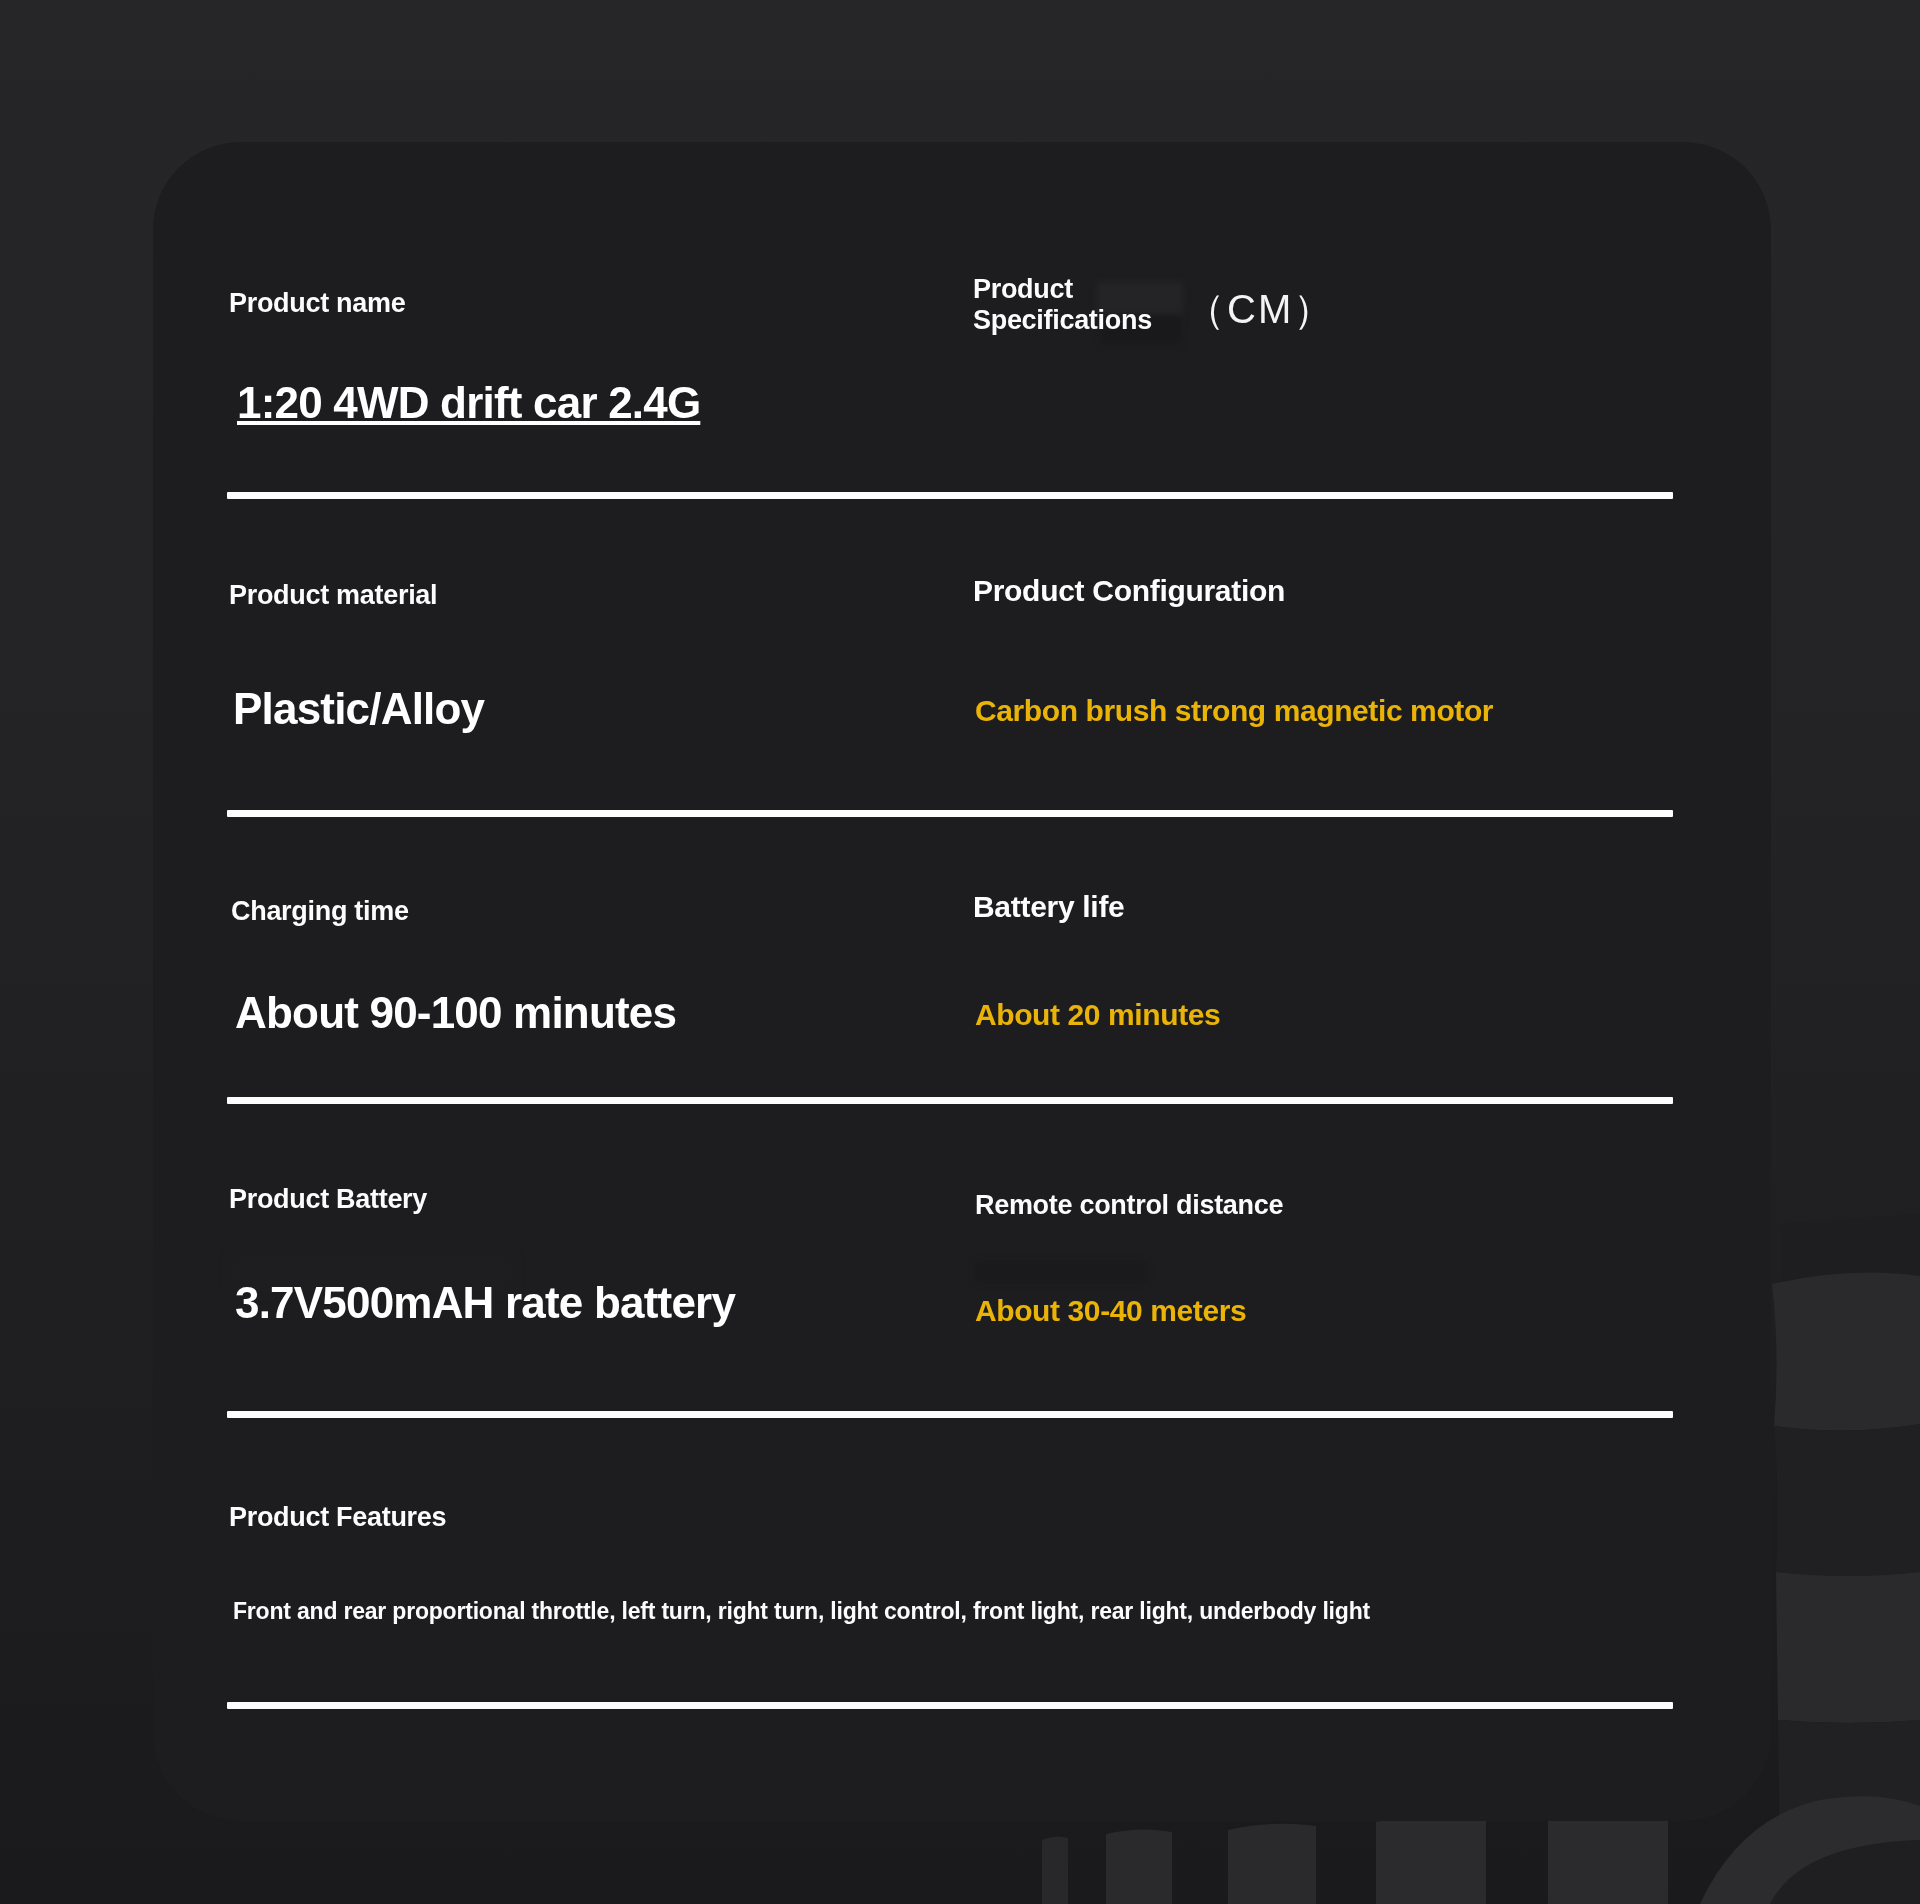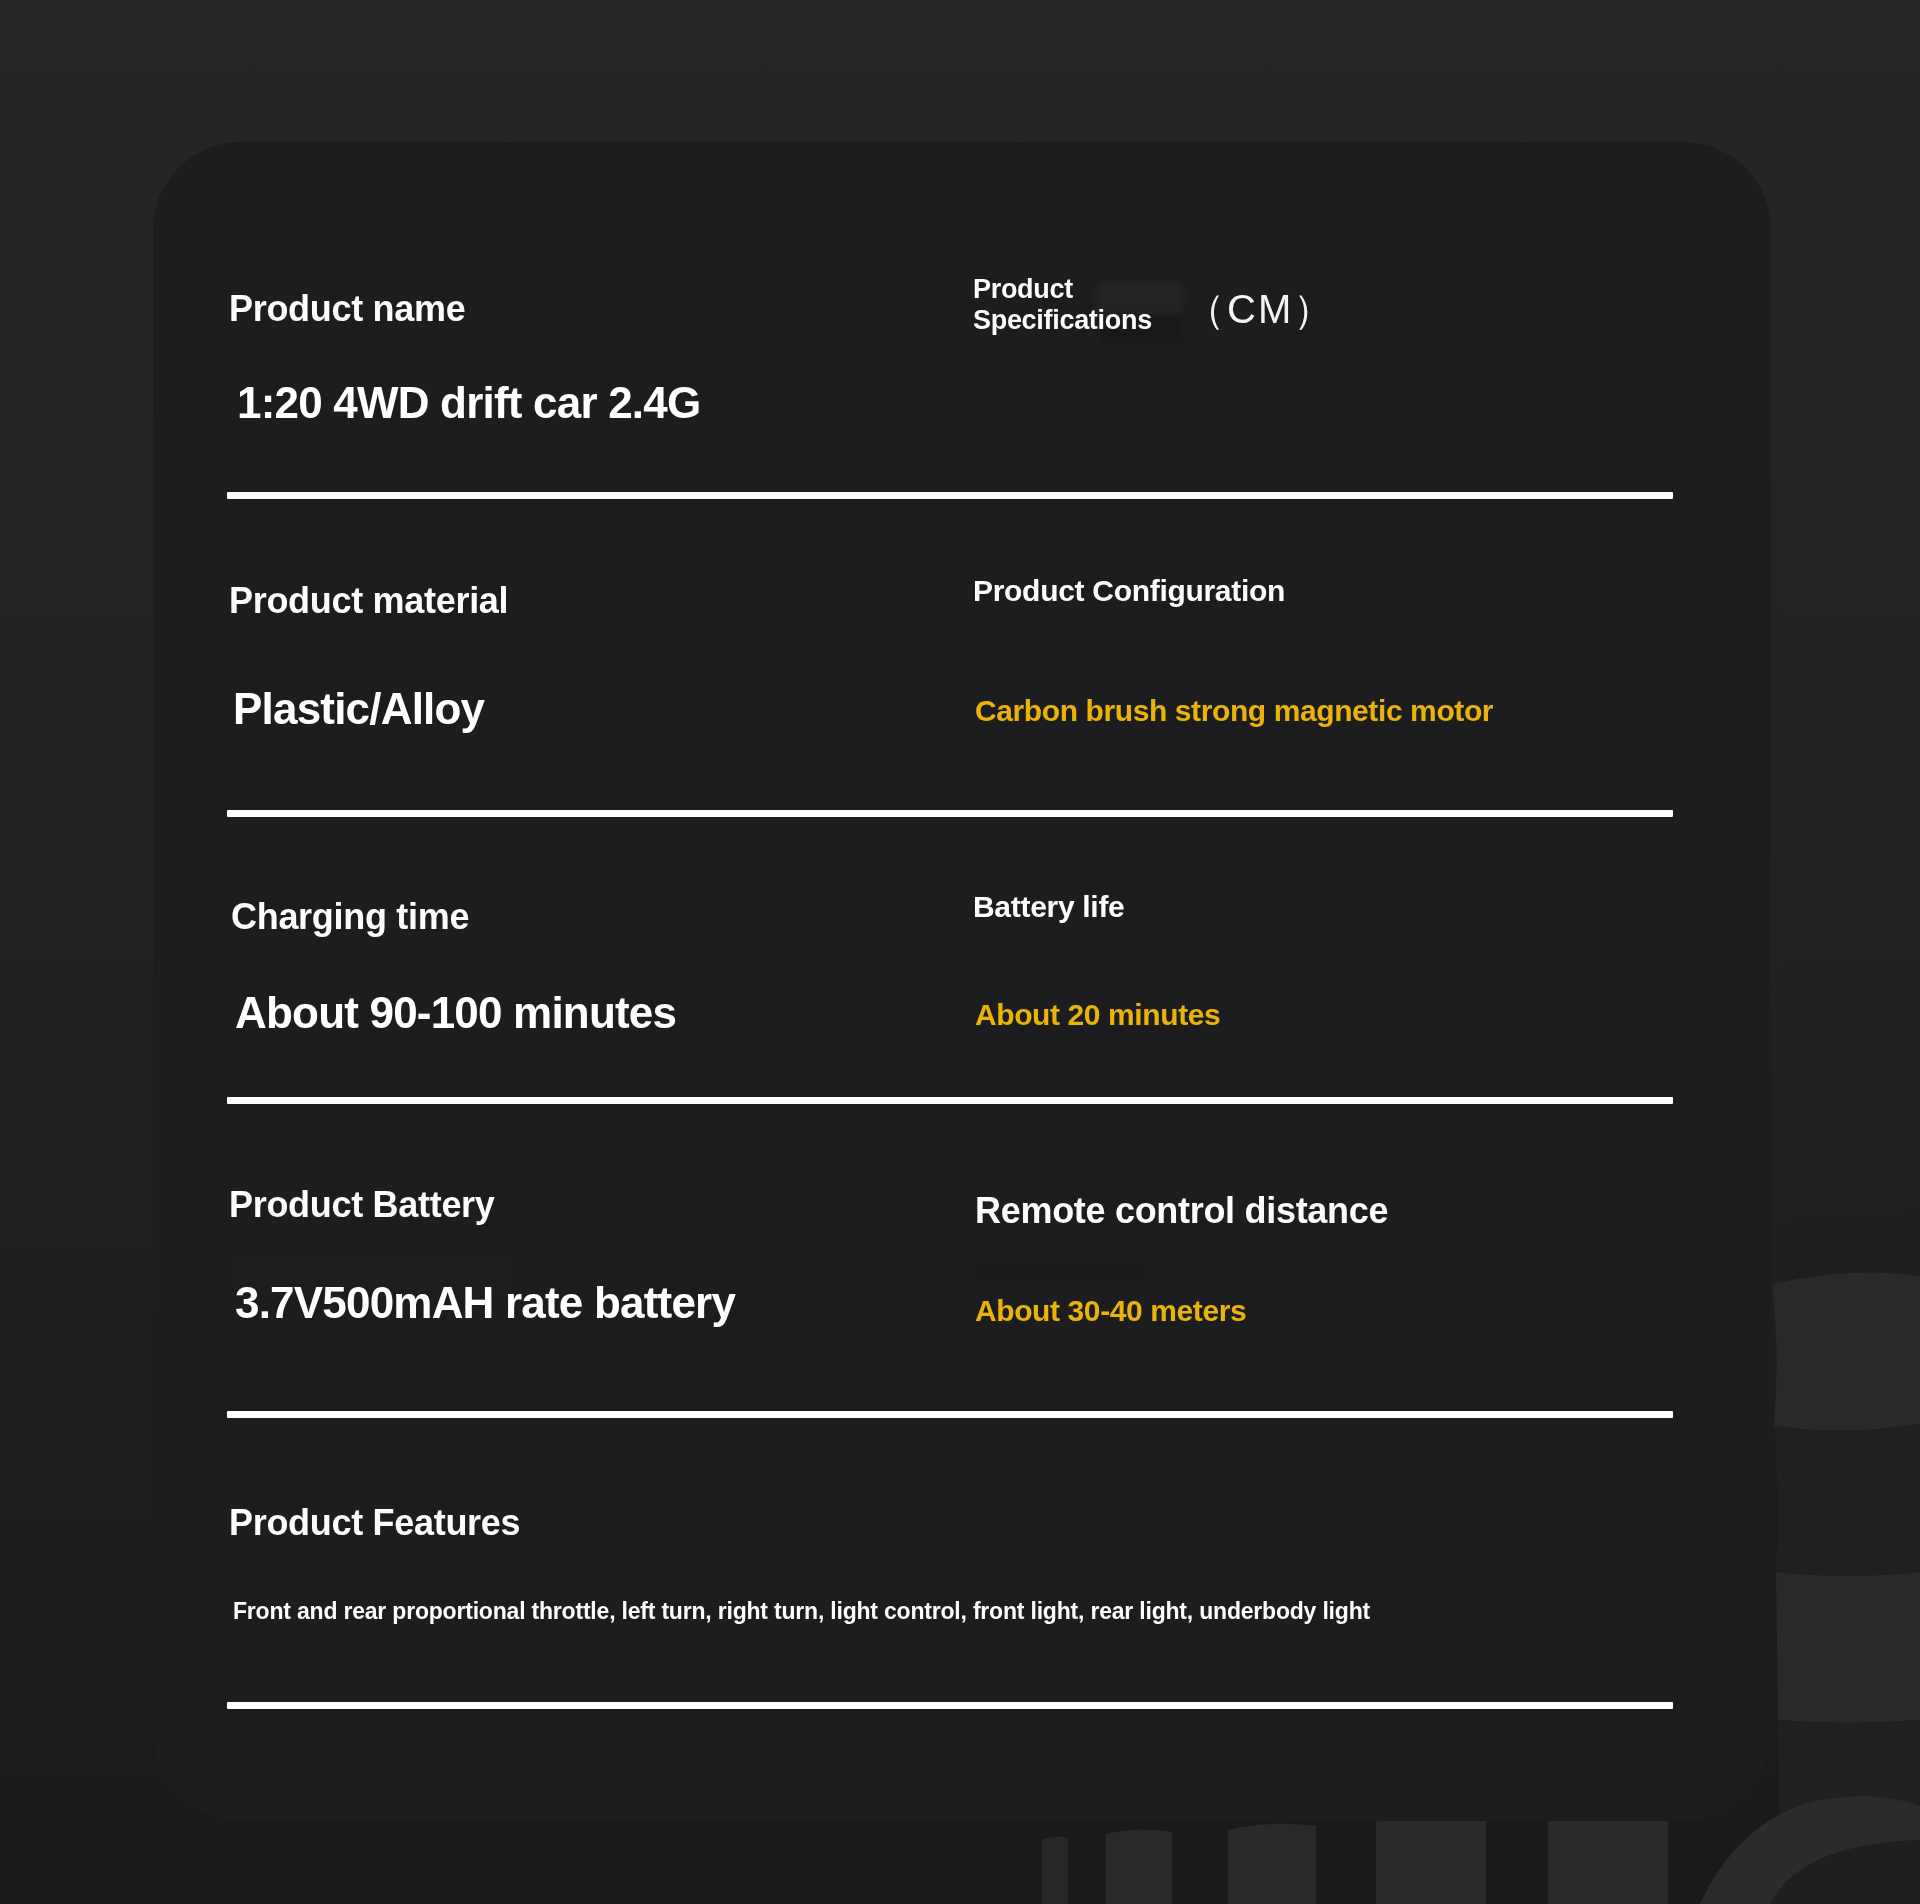--- a/index.html
+++ b/index.html
@@ -10,26 +10,26 @@
     background:linear-gradient(180deg,#262628 0%,#232325 40%,#1e1e20 75%,#1a1a1c 100%);
     font-family:"Liberation Sans","DejaVu Sans",sans-serif;
     color:#ffffff;
   }
   .flag{position:absolute;right:0;bottom:0;width:920px;height:920px;z-index:0;}
   .card{
     position:absolute;left:153px;top:142px;width:1618px;height:1679px;
     background:#1d1d1f;border-radius:88px;z-index:1;
   }
   .card *{position:absolute;white-space:nowrap;}
-  .lbl{font-size:36px;font-weight:bold;letter-spacing:-0.3px;color:#fcfcfc;}
+  .lbl{font-size:27px;font-weight:bold;letter-spacing:-0.3px;color:#fcfcfc;}
   .lbl-lg{font-size:30px;font-weight:bold;letter-spacing:-0.3px;color:#fdfdfd;}
   .lbl-wrap{font-size:27px;font-weight:bold;letter-spacing:-0.3px;line-height:1.16;
     white-space:normal;width:210px;color:#fcfcfc;}
   .val-lg{font-size:44px;font-weight:bold;letter-spacing:-0.8px;color:#ffffff;}
-  .val-title{font-size:44px;font-weight:bold;letter-spacing:-0.8px;color:#ffffff;}
+  .val-title{font-size:44px;font-weight:bold;letter-spacing:-0.8px;color:#ffffff;text-decoration:underline;}
   .val-md{font-size:30px;font-weight:bold;letter-spacing:-0.4px;color:#eab308;}
   .val-sm{font-size:23px;font-weight:bold;letter-spacing:-0.2px;color:#fcfcfc;}
   .val-spec{font-size:54px;font-weight:400;letter-spacing:0.5px;color:#f4f4f4;}
   .unit-cm{font-size:40px;font-weight:400;letter-spacing:2px;color:#f4f4f4;}
   .divider{left:74px;width:1446px;height:7px;background:#fdfdfd;border-radius:1px;}
   
   .art{filter:blur(3px);}
   .art1{left:944px;top:140px;width:86px;height:34px;background:#242427;}
   .art2{left:948px;top:174px;width:80px;height:28px;background:#19191b;}
   .art3{left:822px;top:1120px;width:172px;height:20px;background:#1a1a1c;}

